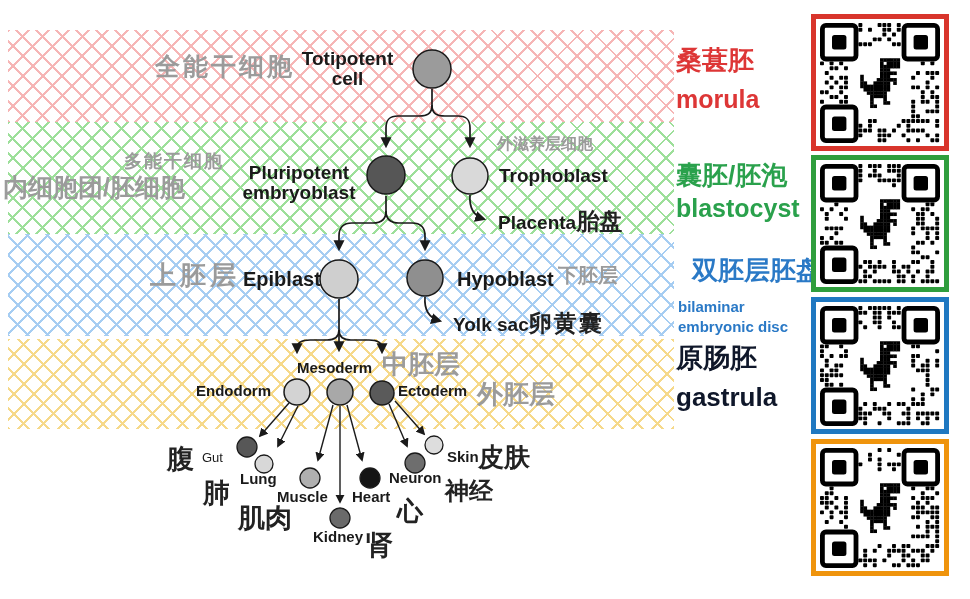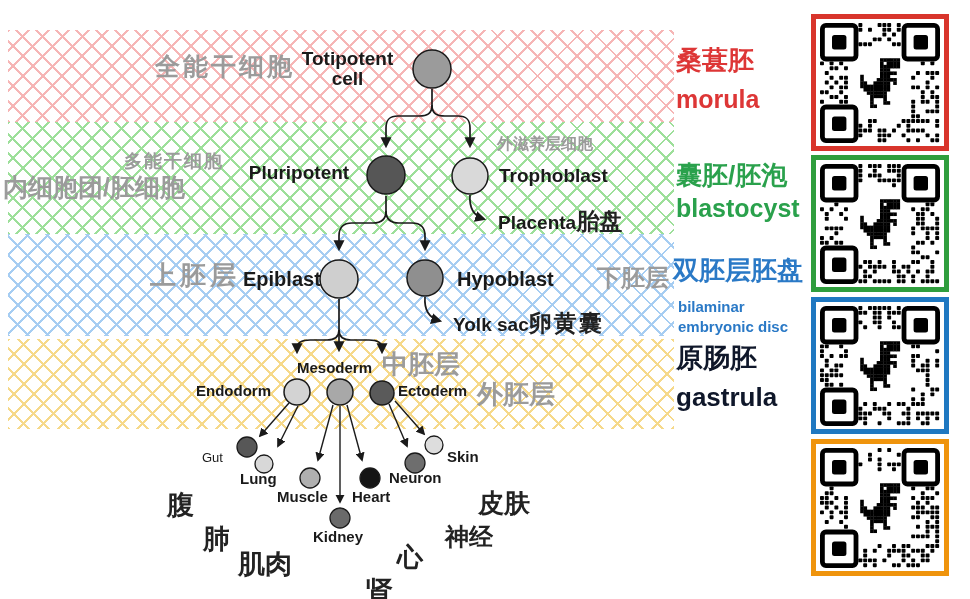--- a/index.html
+++ b/index.html
@@ -10,21 +10,21 @@
       repeating-linear-gradient(45deg, var(--hc) 0 2px, transparent 2px 14px),
       repeating-linear-gradient(135deg, var(--hc) 0 2px, transparent 2px 14px);}
   #band-morula   {top:30px;height:92px; --hc:#f6b6b6;}
   #band-blastocyst{top:122px;height:112px;--hc:#9ddf9a;}
   #band-bilaminar{top:234px;height:102px;--hc:#a6cdf2;}
   #band-gastrula {top:339px;height:90px; --hc:#f6d98a;}
   svg.overlay{position:absolute;left:0;top:0;}
   .t{position:absolute;white-space:nowrap;line-height:1.05;}
   .zh{color:#9b9b9b;font-weight:bold;}
   .en{color:#1a1a1a;font-weight:600;}
-  .cjk-dark{color:#222;font-weight:bold;margin-top:46px;}
+  .cjk-dark{color:#222;font-weight:bold;}
   .stage-label{font-weight:bold;}
   .red{color:#dd3636;} .green{color:#2aa14c;} .blue{color:#2a79c6;} .orange{color:#0f172a;}
   .qr-box{position:absolute;left:811px;width:128px;height:127px;background:#fff;
           border:5px solid #000;padding:0;display:flex;align-items:center;justify-content:center;}
 </style>
 </head>
 <body>
 
 <div id="stage">
 
@@ -87,30 +87,31 @@
         <circle cx="434" cy="445" r="9" fill="#dddddd"></circle>
       </g>
     </g>
   </svg>
 
   <div class="t zh" style="left:155px;top:53px;font-size:25px;letter-spacing:3px;">全能干细胞</div>
   <div class="t zh" style="left:102px;top:152px;font-size:18px;letter-spacing:2px;margin-left:22px;">多能干细胞</div>
   <div class="t zh" style="left:3px;top:174px;font-size:25px;text-align:center;">内细胞团/胚细胞</div>
   <div class="t zh" style="left:497px;top:136px;font-size:16px;">外滋养层细胞</div>
   <div class="t zh" style="left:150px;top:262px;font-size:26px;letter-spacing:4px;">上胚层</div>
-  <div class="t zh" style="left:558px;top:265px;font-size:24px;margin-left:39px;">下胚层</div>
+  <div class="t zh" style="left:558px;top:265px;font-size:20px;">下胚层</div>
   <div class="t zh" style="left:382px;top:351px;font-size:26px;">中胚层</div>
   <div class="t zh" style="left:477px;top:381px;font-size:26px;">外胚层</div>
 
   <div class="t en" style="left:295px;top:49px;width:105px;text-align:center;font-size:19px;">
     <span>Totipotent</span><br>
     <span>cell</span>
   </div>
   <div class="t en" style="left:240px;top:153px;width:118px;text-align:center;font-size:19px;margin-top:10px;">
     <span>Pluripotent</span><br>
+    <span>embryoblast</span>
   </div>
   <div class="t en" style="left:499px;top:166px;font-size:19px;">Trophoblast</div>
   <div class="t" style="left:498px;top:209px;">
     <span class="en" style="font-size:19px;">Placenta</span><span class="cjk-dark" style="font-size:23px;">胎盘</span>
   </div>
   <div class="t en" style="left:243px;top:269px;font-size:20px;">Epiblast</div>
   <div class="t en" style="left:457px;top:269px;font-size:20px;">Hypoblast</div>
   <div class="t" style="left:453px;top:311px;">
     <span class="en" style="font-size:19px;">Yolk sac</span><span class="cjk-dark" style="font-size:23px;letter-spacing:2px;">卵黄囊</span>
   </div>
@@ -130,21 +131,21 @@
   <div class="t cjk-dark" style="left:397px;top:498px;font-size:26px;">心</div>
   <div class="t en" style="left:389px;top:470px;font-size:15px;">Neuron</div>
   <div class="t cjk-dark" style="left:445px;top:478px;font-size:24px;">神经</div>
   <div class="t en" style="left:447px;top:449px;font-size:15px;">Skin</div>
   <div class="t cjk-dark" style="left:478px;top:444px;font-size:26px;">皮肤</div>
 
   <div class="t stage-label red" style="left:676px;top:47px;font-size:26px;">桑葚胚</div>
   <div class="t stage-label red" style="left:676px;top:86px;font-size:25px;">morula</div>
   <div class="t stage-label green" style="left:676px;top:162px;font-size:26px;">囊胚/胚泡</div>
   <div class="t stage-label green" style="left:676px;top:195px;font-size:25px;">blastocyst</div>
-  <div class="t stage-label blue" style="left:673px;top:257px;font-size:26px;">双胚层胚盘</div>
+  <div class="t stage-label blue" style="left:692px;top:257px;font-size:26px;">双胚层胚盘</div>
   <div class="t stage-label blue" style="left:678px;top:299px;font-size:15px;">bilaminar</div>
   <div class="t stage-label blue" style="left:678px;top:319px;font-size:15px;">embryonic disc</div>
   <div class="t stage-label orange" style="left:676px;top:344px;font-size:27px;">原肠胚</div>
   <div class="t stage-label orange" style="left:676px;top:384px;font-size:26px;">gastrula</div>
 
   <div class="qr-box" style="top: 14px; border-color: rgb(216, 53, 44);">
       <svg width="120" height="120">
         <rect x="38.4" y="0" width="3.9359999999999995" height="3.9359999999999995" rx="0.8" fill="#000"></rect>
         <rect x="57.599999999999994" y="0" width="3.9359999999999995" height="3.9359999999999995" rx="0.8" fill="#000"></rect>
         <rect x="62.4" y="0" width="3.9359999999999995" height="3.9359999999999995" rx="0.8" fill="#000"></rect>

